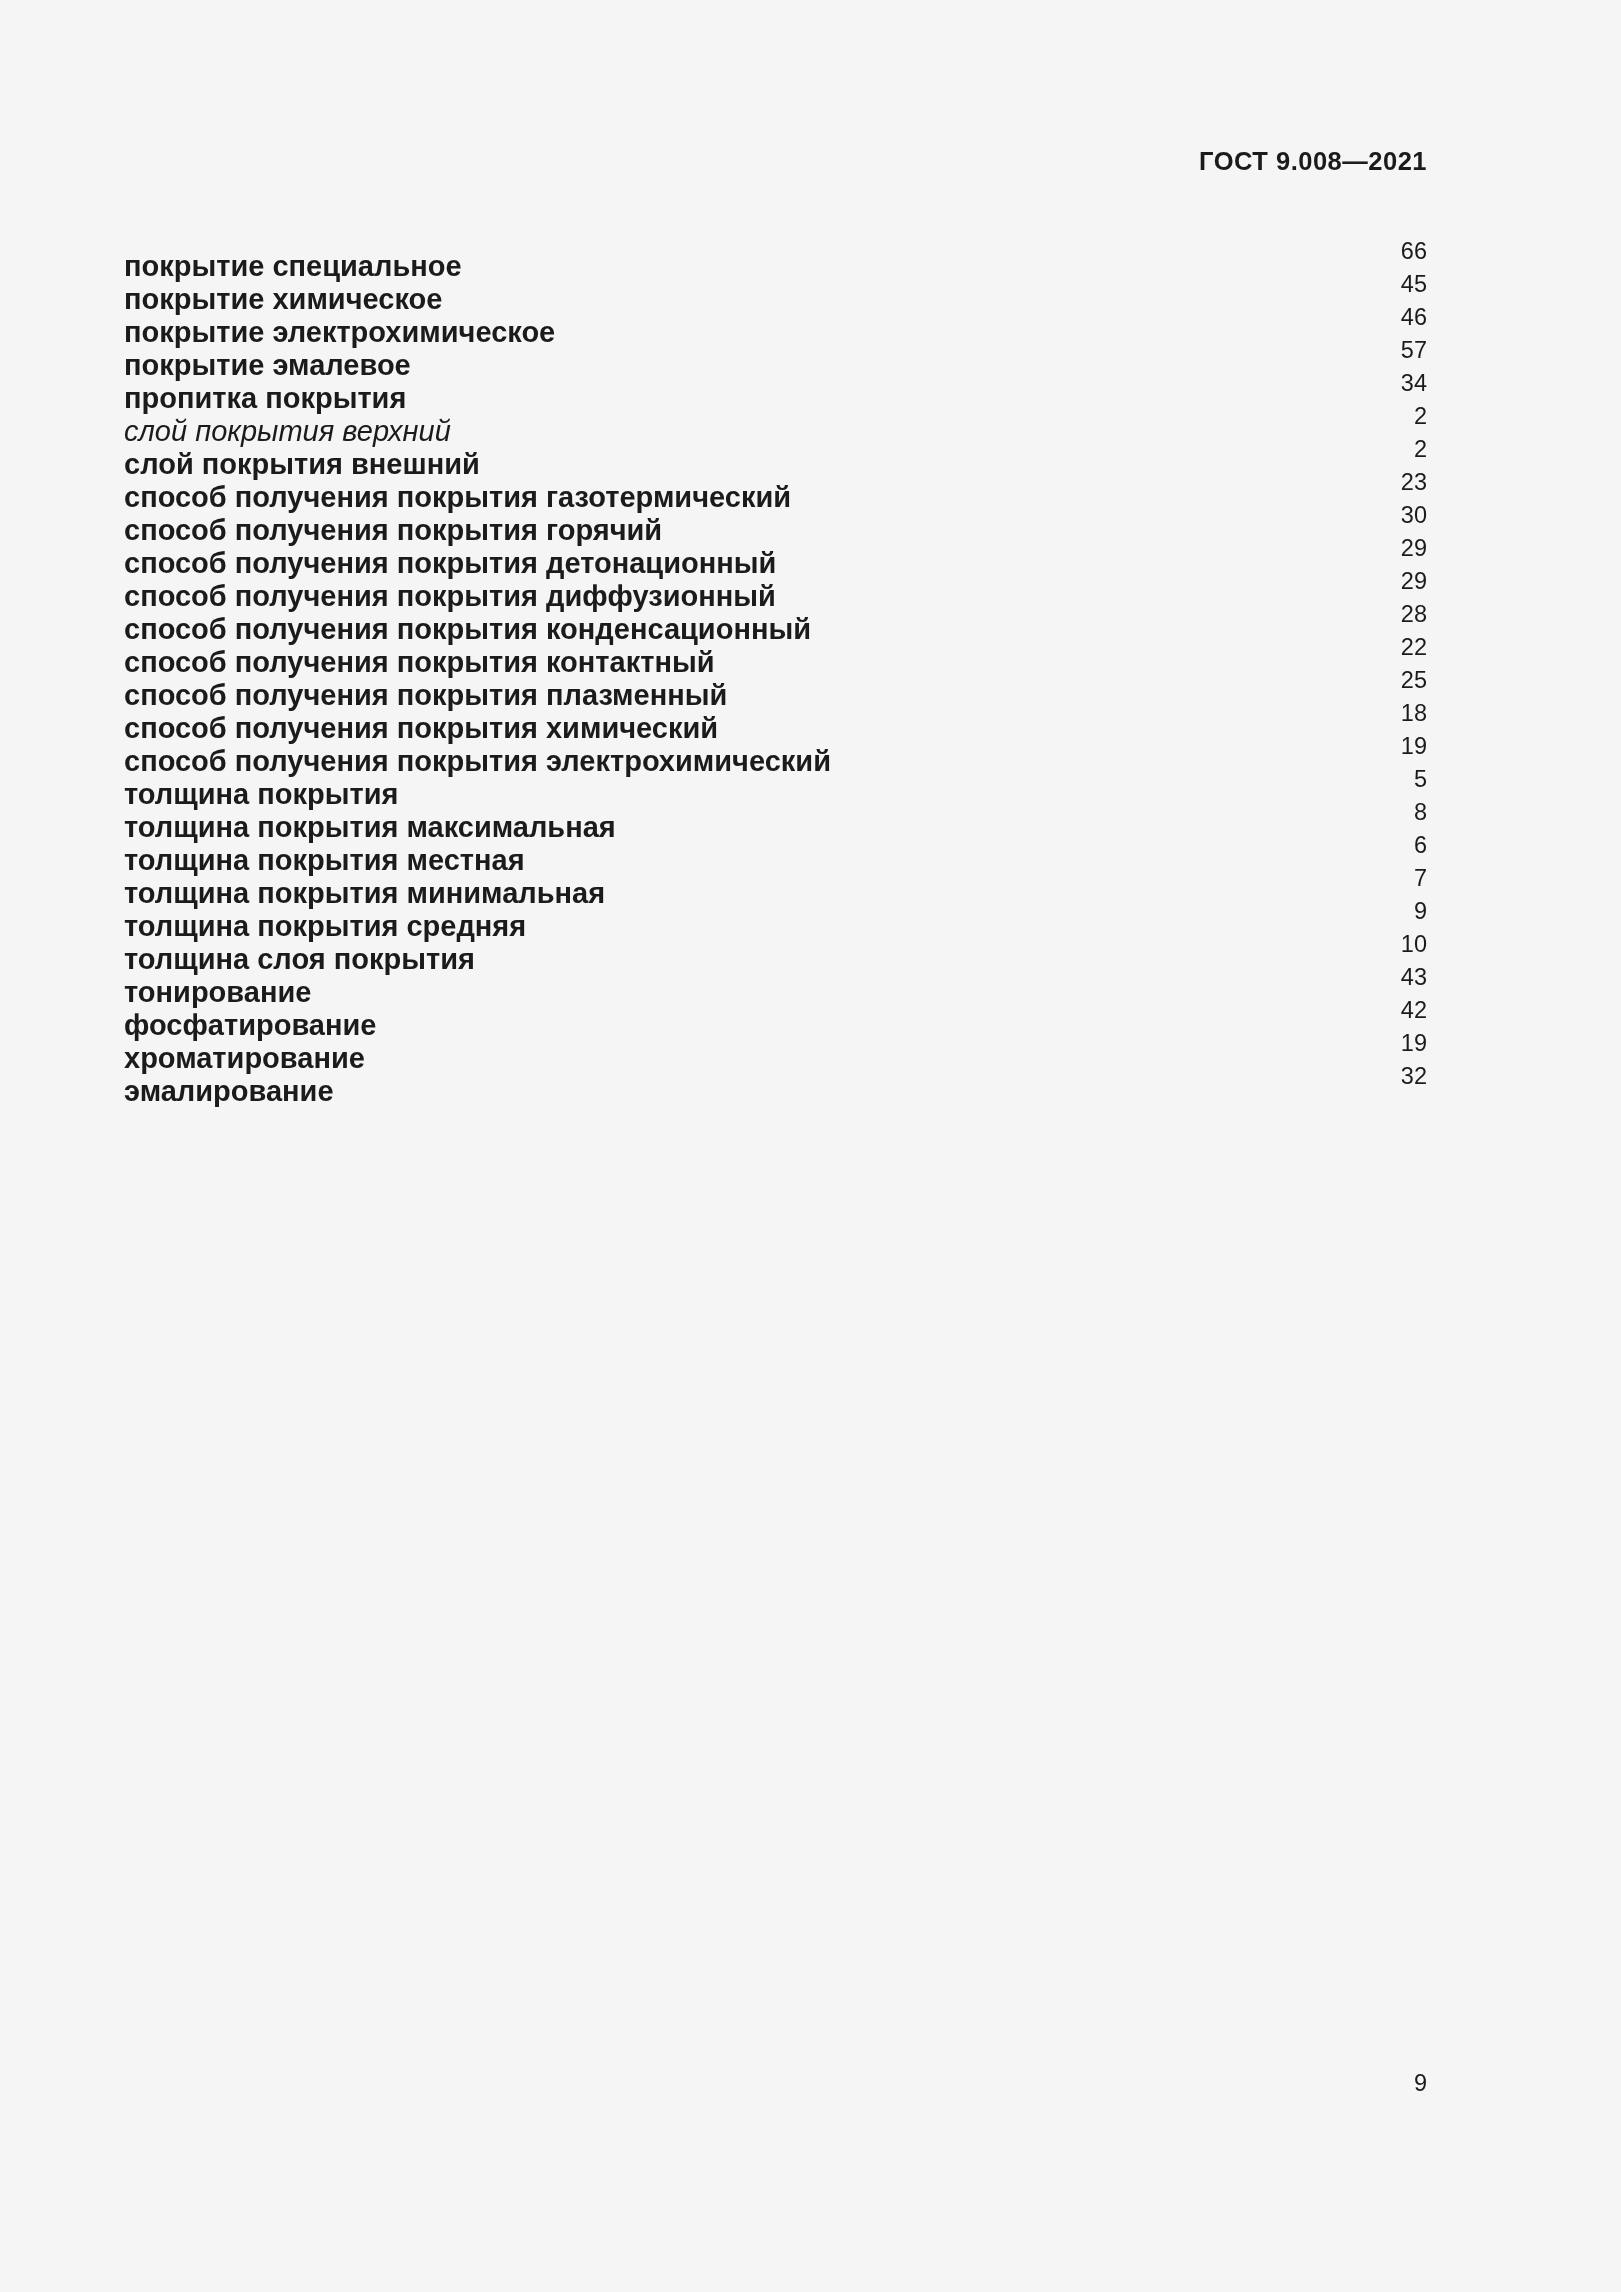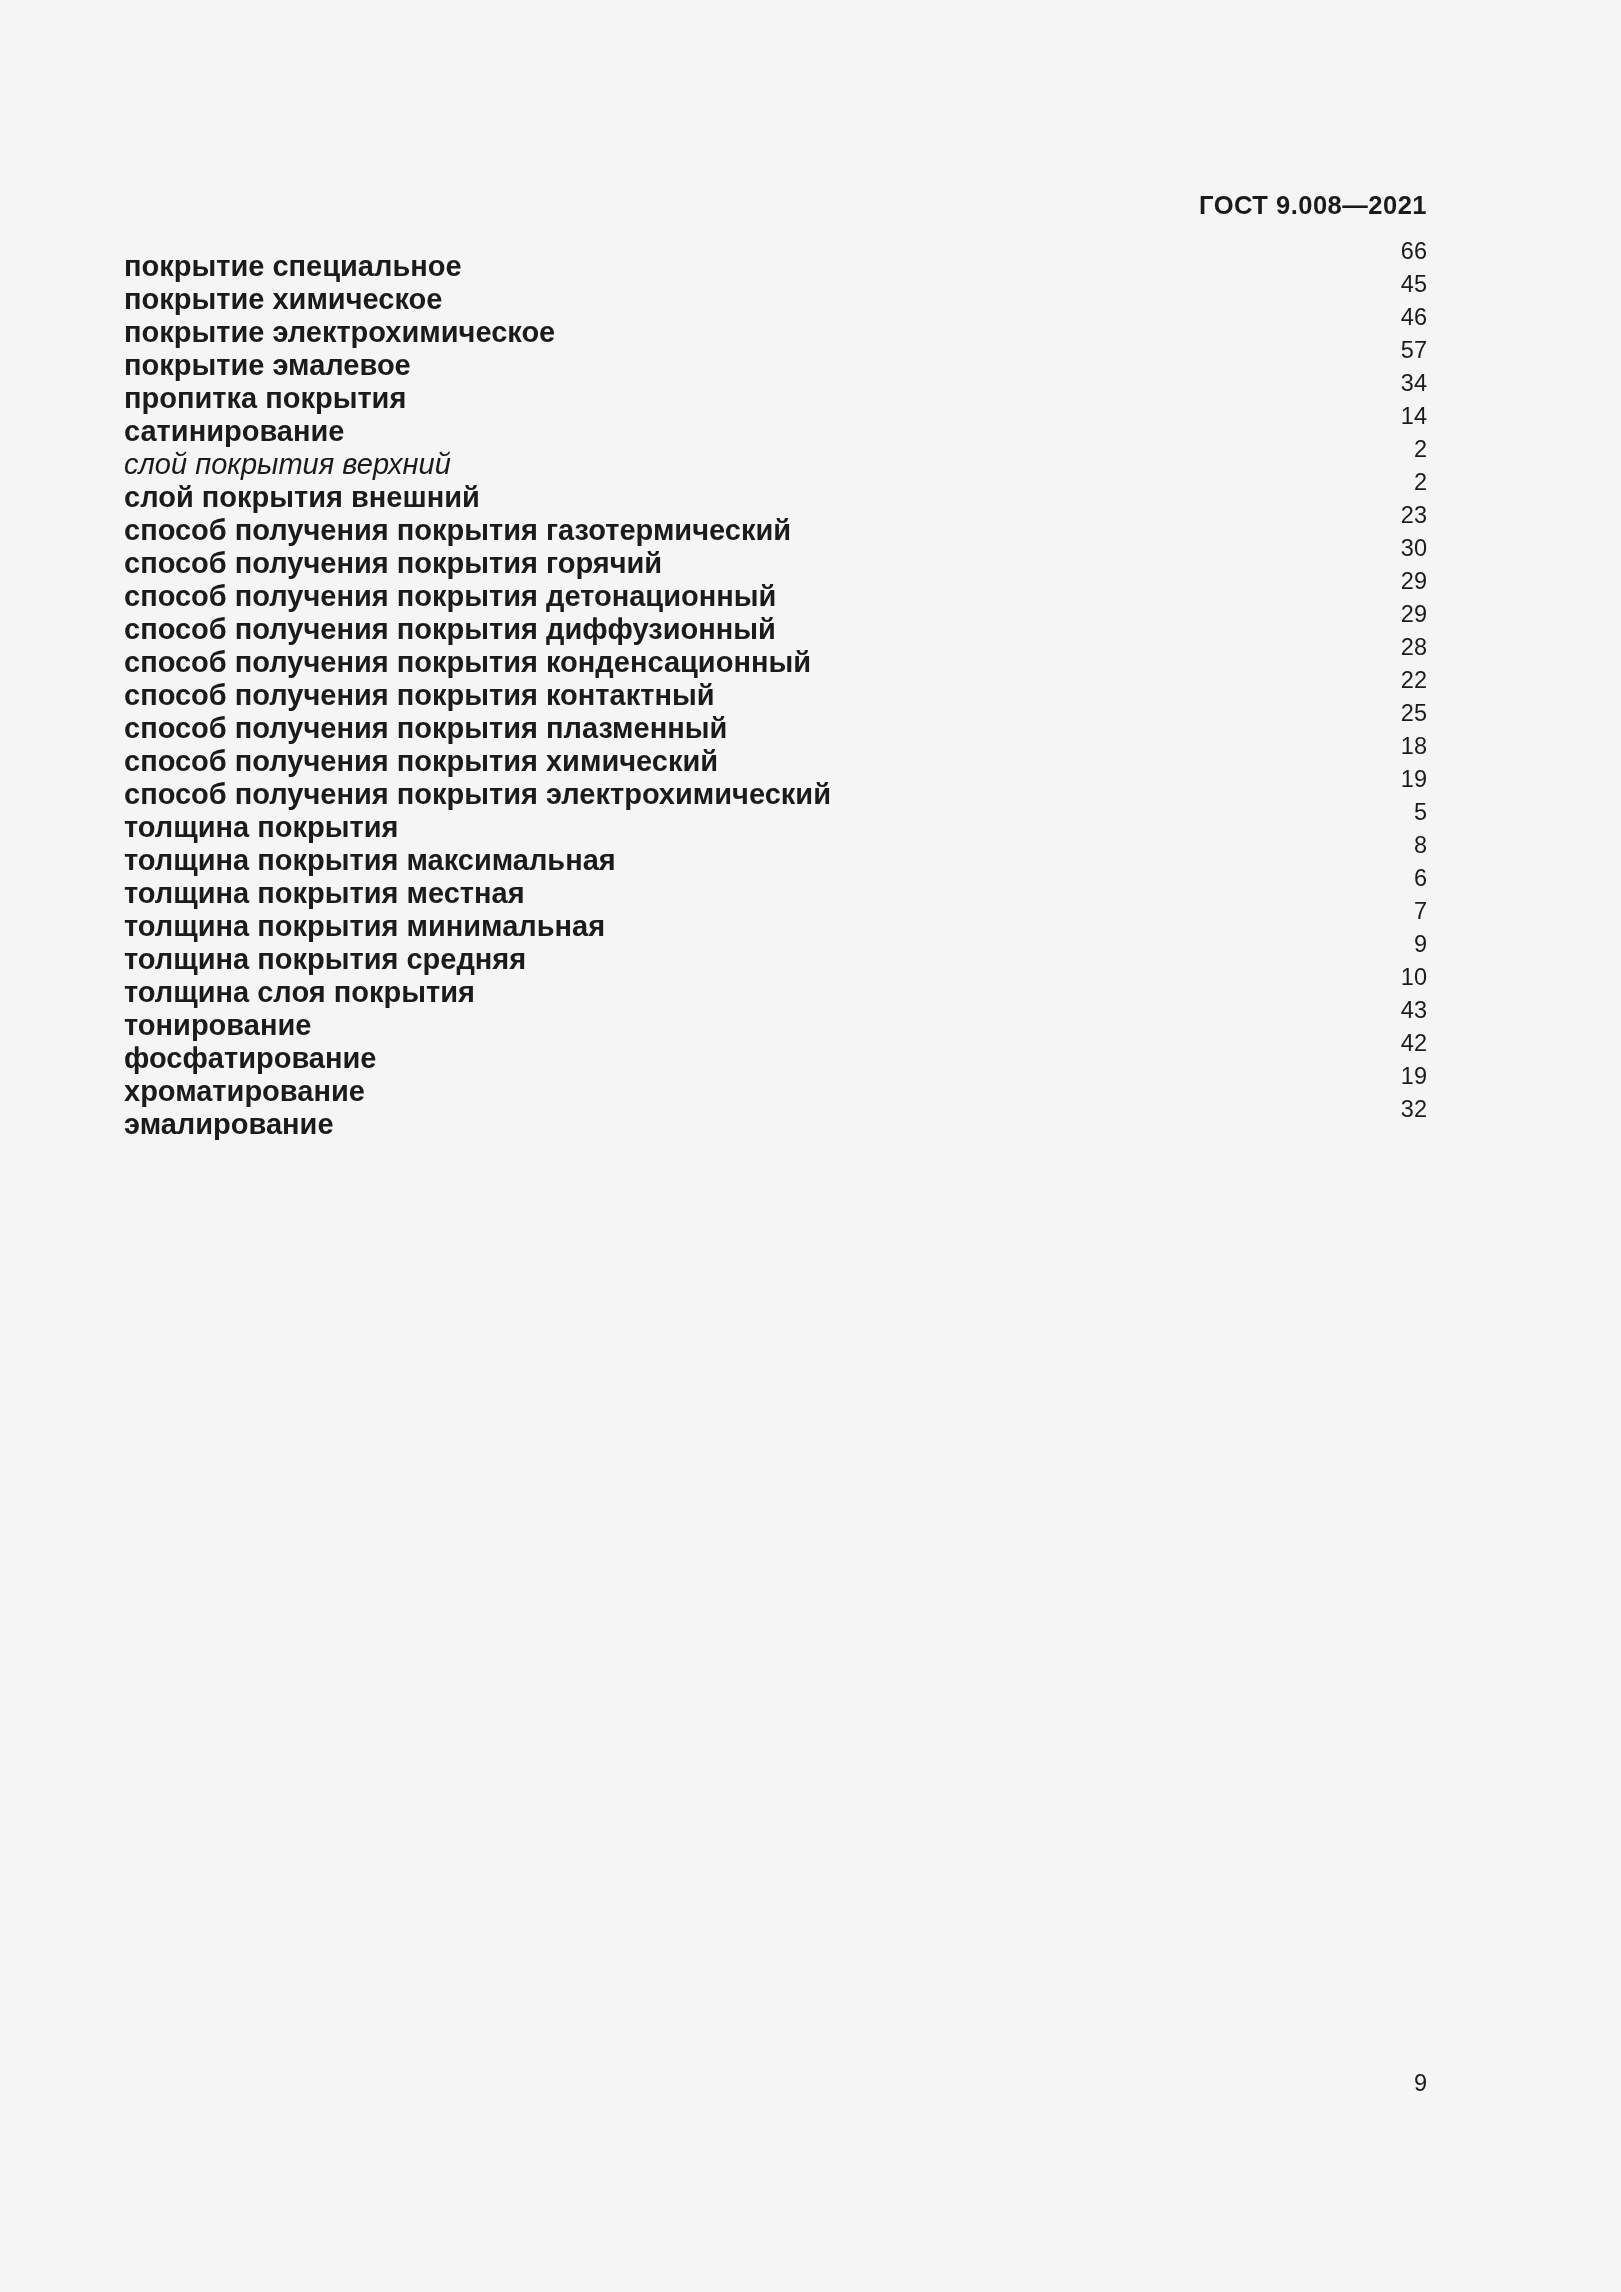--- a/index.html
+++ b/index.html
@@ -20,21 +20,20 @@
     inset: 0;
   }
   .doc-header {
     position: absolute;
     top: 147px;
     right: 194px;
     font-size: 25.5px;
     font-weight: bold;
     letter-spacing: 0.5px;
     white-space: nowrap;
-    margin-top: 44px;
   }
   .index-list {
     position: absolute;
     top: 235px;
     left: 124px;
     right: 194px;
   }
   .row {
     height: 33px;
     display: flex;
@@ -92,24 +91,20 @@
     <span class="term">покрытие эмалевое</span>
     <span class="num">57</span>
   </div>
 
   <div class="row">
     <span class="term">пропитка покрытия</span>
     <span class="num">34</span>
   </div>
 
 
-  <div class="row">
-    <span class="term">сатинирование</span>
-    <span class="num">14</span>
-  </div>
 
   <div class="row italic">
     <span class="term">слой покрытия верхний</span>
     <span class="num">2</span>
   </div>
 
   <div class="row">
     <span class="term">слой покрытия внешний</span>
     <span class="num">2</span>
   </div>

